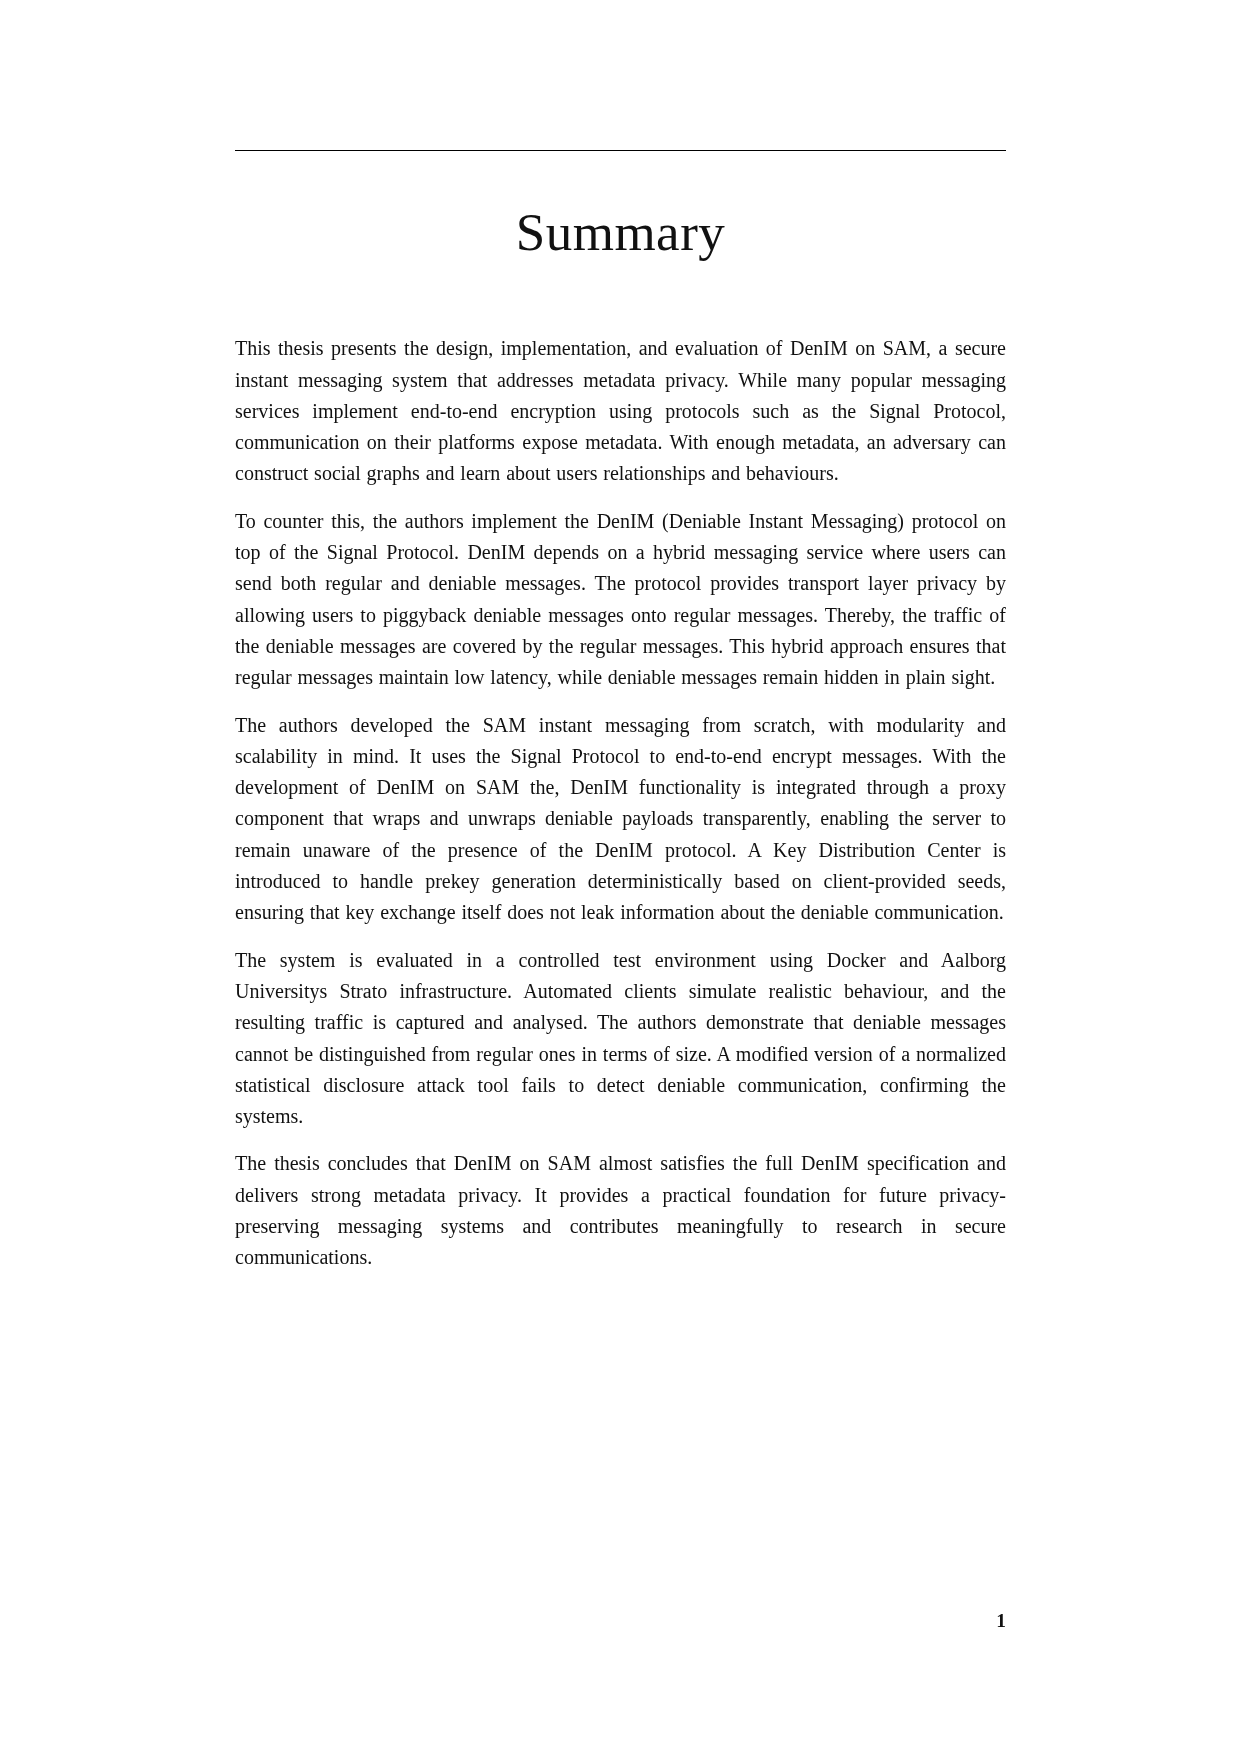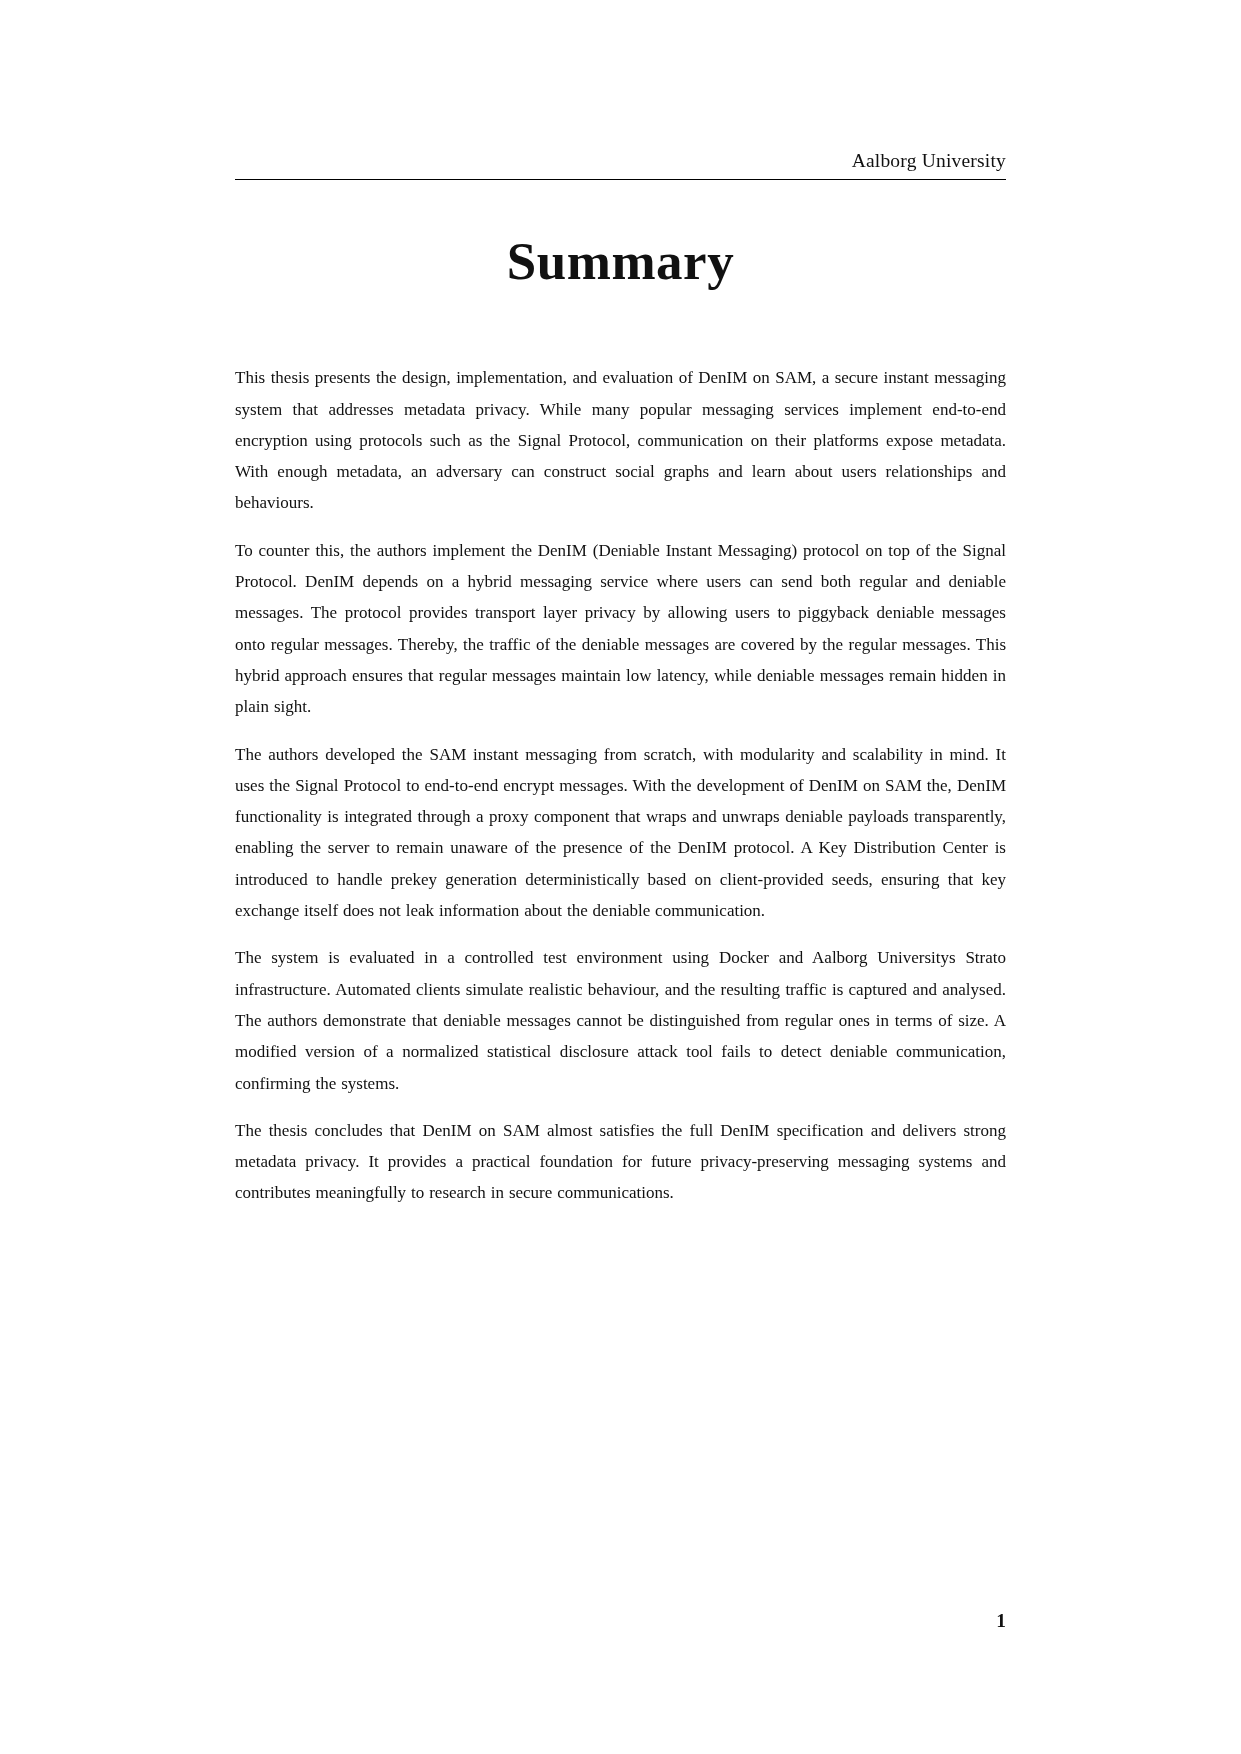--- a/index.html
+++ b/index.html
@@ -32,31 +32,31 @@
   }
   .head-rule {
     border: 0;
     border-top: 1.3px solid #000;
     margin: 0 0 0 0;
     width: 100%;
   }
   .chapter-title {
     text-align: center;
     font-size: 53px;
-    font-weight: bold;
+    font-weight: normal;
     letter-spacing: 0.5px;
     margin: 52px 0 0 0;
     line-height: 1.1;
   }
   .body-text {
     margin-top: 72px;
   }
   .body-text p {
     margin: 0 0 16px 0;
-    font-size: 17px;
+    font-size: 20px;
     line-height: 31.3px;
     text-align: justify;
     text-justify: inter-word;
     hyphens: auto;
     -webkit-hyphens: auto;
     word-spacing: 0.04em;
   }
   .body-text p:last-child {
     margin-bottom: 12px;
   }
@@ -69,21 +69,20 @@
     text-align: right;
   }
 </style>
 </head>
 <body>
 
 <div class="page">
 
   <div class="content">
 
-    <div class="running-head">Aalborg University</div>
     <hr class="head-rule">
 
     <h1 class="chapter-title">Summary</h1>
 
     <div class="body-text">
       <p>This thesis presents the design, implementation, and evaluation of DenIM on SAM, a secure instant messaging system that addresses metadata privacy. While many popular messaging services implement end-to-end encryption using protocols such as the Signal Protocol, communication on their platforms expose metadata. With enough metadata, an adversary can construct social graphs and learn about users relationships and behaviours.</p>
       <p>To counter this, the authors implement the DenIM (Deniable Instant Messaging) protocol on top of the Signal Protocol. DenIM depends on a hybrid messaging service where users can send both regular and deniable messages. The protocol provides transport layer privacy by allowing users to piggyback deniable messages onto regular messages. Thereby, the traffic of the deniable messages are covered by the regular messages. This hybrid approach ensures that regular messages maintain low latency, while deniable messages remain hidden in plain sight.</p>
       <p>The authors developed the SAM instant messaging from scratch, with modularity and scalability in mind. It uses the Signal Protocol to end-to-end encrypt messages. With the development of DenIM on SAM the, DenIM functionality is integrated through a proxy component that wraps and unwraps deniable payloads transparently, enabling the server to remain unaware of the presence of the DenIM protocol. A Key Distribution Center is introduced to handle prekey generation deterministically based on client-provided seeds, ensuring that key exchange itself does not leak information about the deniable communication.</p>
       <p>The system is evaluated in a controlled test environment using Docker and Aalborg Universitys Strato infrastructure. Automated clients simulate realistic behaviour, and the resulting traffic is captured and analysed. The authors demonstrate that deniable messages cannot be distinguished from regular ones in terms of size. A modified version of a normalized statistical disclosure attack tool fails to detect deniable communication, confirming the systems.</p>
       <p>The thesis concludes that DenIM on SAM almost satisfies the full DenIM specification and delivers strong metadata privacy. It provides a practical foundation for future privacy-preserving messaging systems and contributes meaningfully to research in secure communications.</p>

